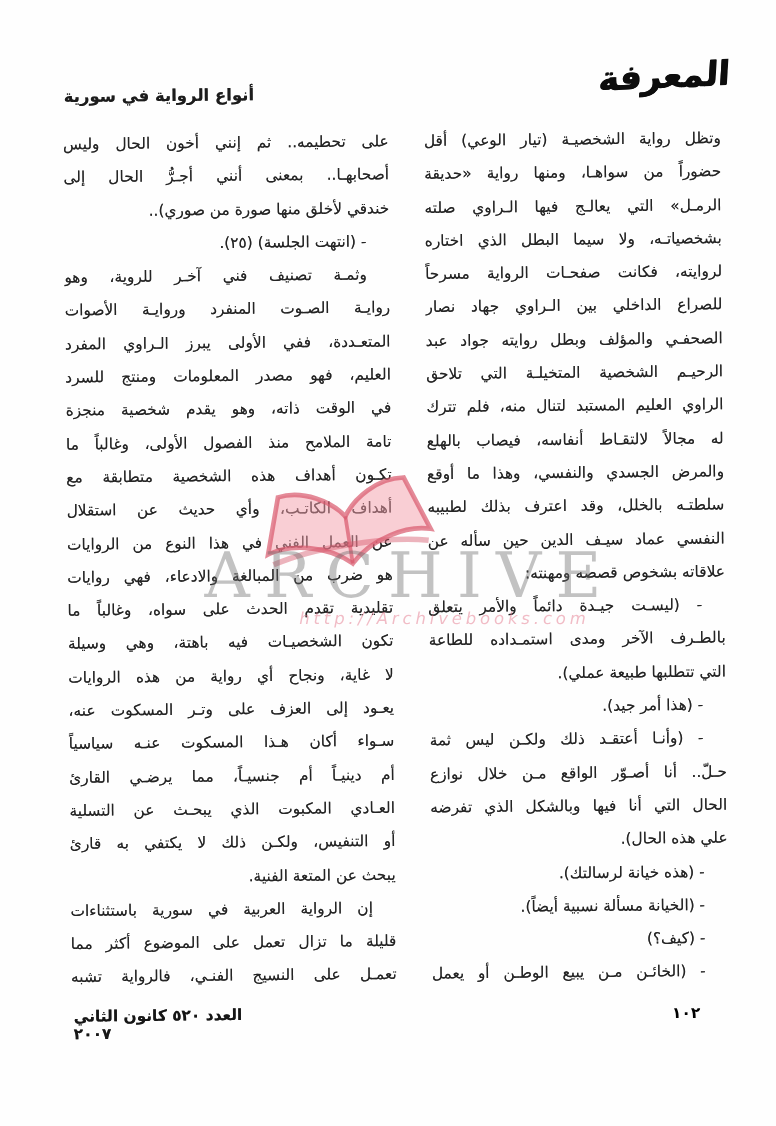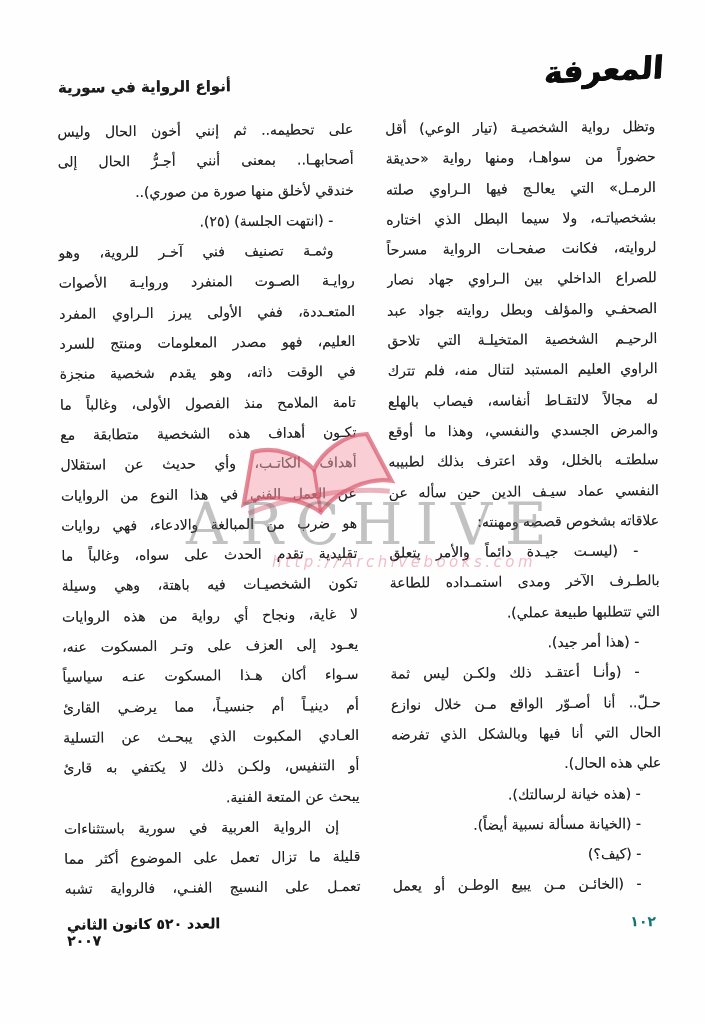--- a/index.html
+++ b/index.html
@@ -34,22 +34,22 @@
   .ln{height:30.3px;overflow:hidden;text-align:justify;text-align-last:right;}
   .ln.j{text-align-last:justify;}
   .ln.i{padding-right:21px;}
 
   
   .ftr-issue{
     position:absolute;left:63px;top:914px;width:190px;direction:rtl;text-align:left;
     font-weight:bold;font-size:14px;color:#161616;text-shadow:0 0 .4px rgba(0,0,0,.6);
   }
   .ftr-page{
-    position:absolute;left:607px;top:916px;width:45px;direction:rtl;text-align:right;
-    font-size:14px;font-weight:bold;color:#0f766e;
+    position:absolute;left:607px;top:916px;width:45px;direction:rtl;text-align:left;
+    font-size:14px;font-weight:bold;color:#000000;
   }
 
   
   .wm{position:absolute;inset:0;pointer-events:none;}
   .wm-book{position:absolute;left:230px;top:426px;width:170px;height:100px;transform:rotate(-9deg);}
   .wm-archive{
     position:absolute;left:186px;top:494px;width:400px;
     font-family:"DejaVu Serif",serif;font-size:57px;line-height:60px;
     letter-spacing:13px;color:rgba(105,105,105,0.40);white-space:nowrap;
   }

